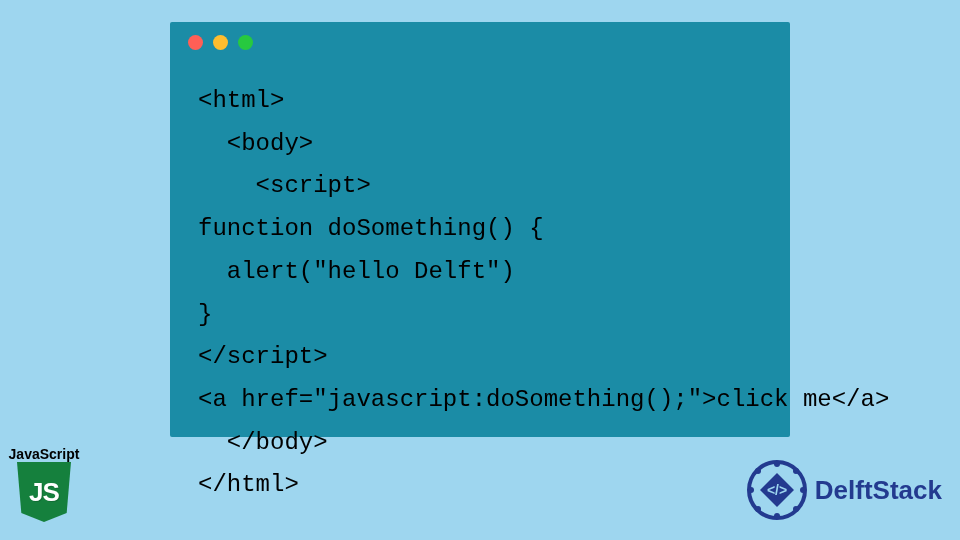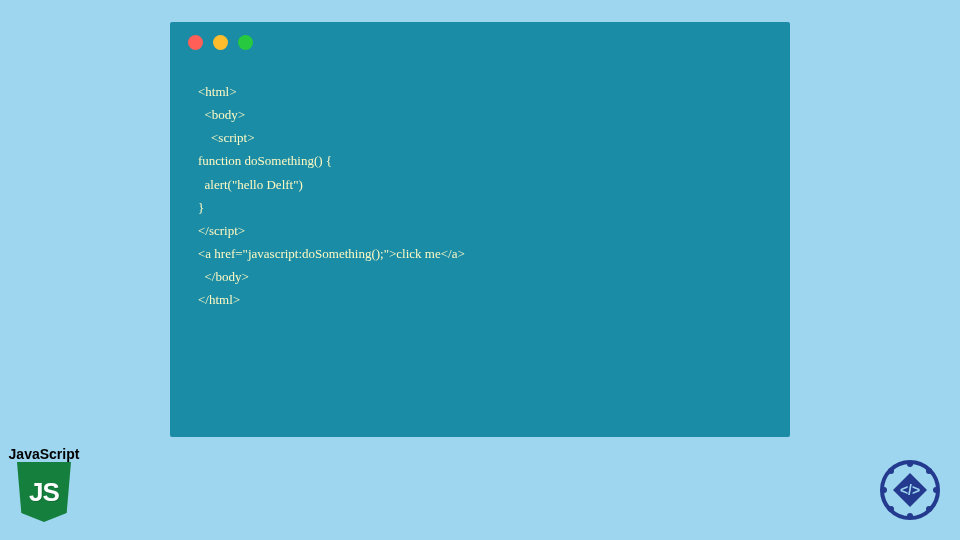--- a/index.html
+++ b/index.html
@@ -30,25 +30,25 @@
   .dot {
     width: 15px;
     height: 15px;
     border-radius: 50%;
   }
   .dot.red { background: #ff5f56; }
   .dot.yellow { background: #ffbd2e; }
   .dot.green { background: #27c93f; }
   .code-body {
     padding: 18px 28px 0 28px;
-    color: #fef9c3;
-    font-size: 13px;
+    color: #000000;
+    font-size: 24px;
     line-height: 1.78;
     white-space: pre;
-    font-family: Liberation Serif, serif;
+    font-family: Liberation Mono, monospace;
   }
   .js-badge {
     position: absolute;
     left: 4px;
     bottom: 18px;
     width: 80px;
     text-align: center;
   }
   .js-badge .label {
     font-size: 14px;
@@ -136,13 +136,14 @@
             <circle cx="51" cy="13" r="3"></circle>
           <circle cx="13" cy="51" r="3"></circle>
             <circle cx="51" cy="51" r="3"></circle>
         </g>
 
         <rect x="20" y="20" width="24" height="24" transform="rotate(45 32 32)" fill="#233a8f"></rect>
       </g>
       <text x="32" y="37" text-anchor="middle" font-size="14" font-weight="700" fill="#9ed6ef">&lt;/&gt;</text>
     </svg>
   </div>
+  <div class="text">DelftStack</div>
 </div>
 
 </body></html>

